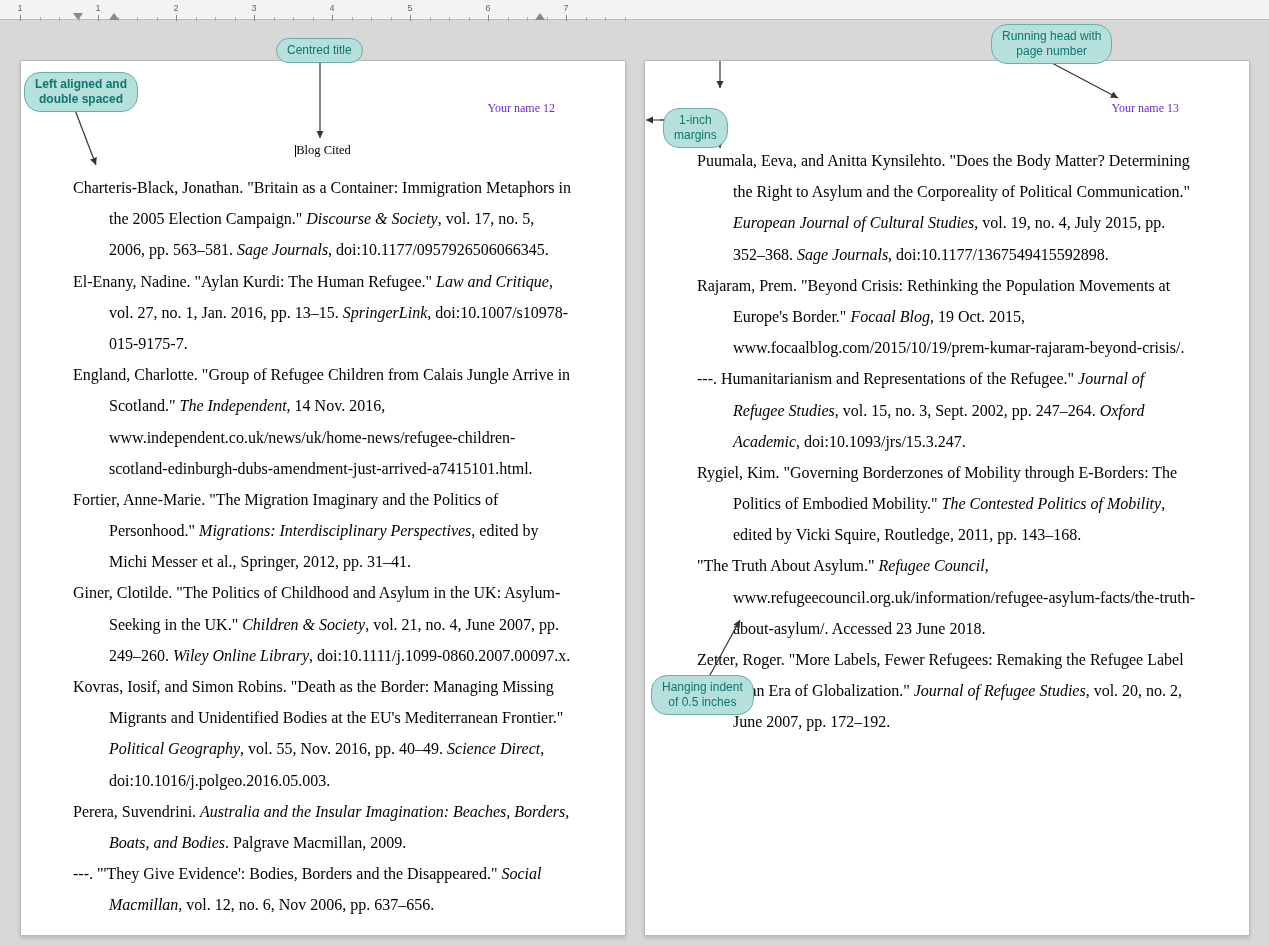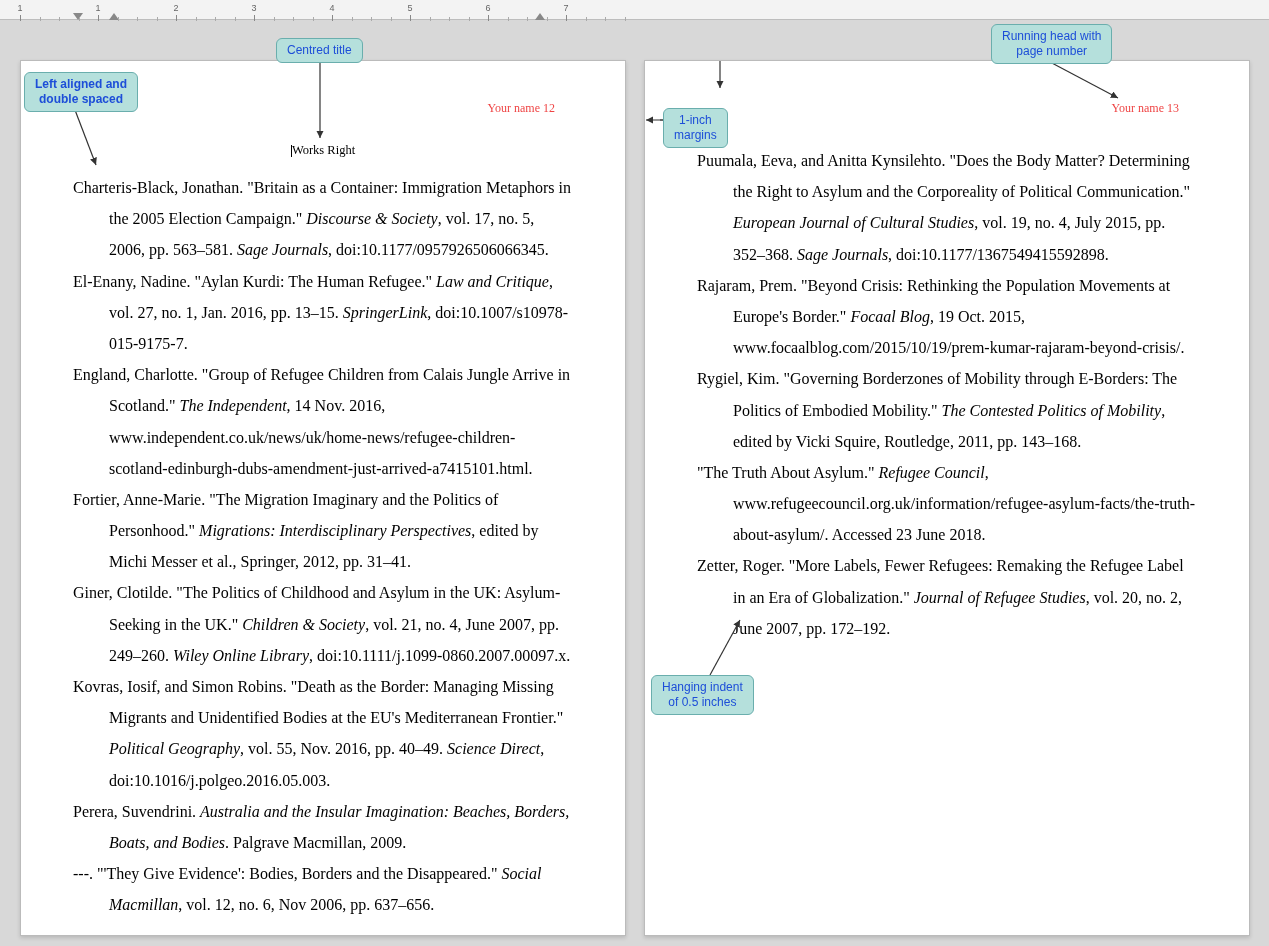--- a/index.html
+++ b/index.html
@@ -59,21 +59,21 @@
     padding: 62px 52px 0 52px;
     font-size: 12px;
     color: #000;
   }
   .page.left { left: 20px; }
   .page.right { left: 644px; }
   .running-head {
     position: absolute;
     top: 40px;
     right: 70px;
-    color: #ef4444;
+    color: #6d28d9;
     font-size: 12px;
   }
   .wc-title {
     text-align: center;
     margin: 20px 0 14px 0;
     font-size: 12.5px;
   }
   .entry {
     line-height: 1.95;
     text-indent: -36px;
@@ -87,25 +87,25 @@
     width: 1px; height: 12px;
     background: #000;
     vertical-align: middle;
     margin-right: 0px;
   }
   
   .callout {
     position: absolute;
     background: #b5e0dc;
     border: 1px solid #6aaead;
-    border-radius: 6px;
+    border-radius: 16px;
     padding: 4px 10px;
     font-family: "Segoe UI", Arial, sans-serif;
     font-size: 12px;
-    color: #1d4ed8;
+    color: #0f766e;
     text-align: center;
     line-height: 1.25;
     z-index: 50;
   }
   svg.arrows {
     position: absolute;
     top: 0; left: 0;
     width: 1269px; height: 946px;
     pointer-events: none;
     z-index: 40;
@@ -160,40 +160,41 @@
       <div class="ruler-tick-minor" style="left: 624.5px;"></div>
       <div class="ruler-margin-marker" style="left: 540px;"></div>
     </div>
 </div>
 
 <div class="canvas">
 
   <div class="page left">
     <div class="running-head">Your name 12</div>
     <div class="wc-title">
-      <span class="cursor-mark"></span><span>Works Right</span>
+      <span class="cursor-mark"></span><span>Blog Cited</span>
     </div>
     <div id="left-entries">
         <p class="entry"><span>Charteris-Black, Jonathan. "Britain as a Container: Immigration Metaphors in the 2005 Election Campaign." </span><span class="it">Discourse &amp; Society</span><span>, vol. 17, no. 5, 2006, pp. 563–581. </span><span class="it">Sage Journals</span><span>, doi:10.1177/0957926506066345.</span></p>
         <p class="entry"><span>El-Enany, Nadine. "Aylan Kurdi: The Human Refugee." </span><span class="it">Law and Critique</span><span>, vol. 27, no. 1, Jan. 2016, pp. 13–15. </span><span class="it">SpringerLink</span><span>, doi:10.1007/s10978-015-9175-7.</span></p>
         <p class="entry"><span>England, Charlotte. "Group of Refugee Children from Calais Jungle Arrive in Scotland." </span><span class="it">The Independent</span><span>, 14 Nov. 2016, www.independent.co.uk/news/uk/home-news/refugee-children-scotland-edinburgh-dubs-amendment-just-arrived-a7415101.html.</span></p>
         <p class="entry"><span>Fortier, Anne-Marie. "The Migration Imaginary and the Politics of Personhood." </span><span class="it">Migrations: Interdisciplinary Perspectives</span><span>, edited by Michi Messer et al., Springer, 2012, pp. 31–41.</span></p>
         <p class="entry"><span>Giner, Clotilde. "The Politics of Childhood and Asylum in the UK: Asylum-Seeking in the UK." </span><span class="it">Children &amp; Society</span><span>, vol. 21, no. 4, June 2007, pp. 249–260. </span><span class="it">Wiley Online Library</span><span>, doi:10.1111/j.1099-0860.2007.00097.x.</span></p>
         <p class="entry"><span>Kovras, Iosif, and Simon Robins. "Death as the Border: Managing Missing Migrants and Unidentified Bodies at the EU's Mediterranean Frontier." </span><span class="it">Political Geography</span><span>, vol. 55, Nov. 2016, pp. 40–49. </span><span class="it">Science Direct</span><span>, doi:10.1016/j.polgeo.2016.05.003.</span></p>
         <p class="entry"><span>Perera, Suvendrini. </span><span class="it">Australia and the Insular Imagination: Beaches, Borders, Boats, and Bodies</span><span>. Palgrave Macmillan, 2009.</span></p>
         <p class="entry"><span>---. "'They Give Evidence': Bodies, Borders and the Disappeared." </span><span class="it">Social Macmillan</span><span>, vol. 12, no. 6, Nov 2006, pp. 637–656.</span></p>
       </div>
   </div>
 
   <div class="page right">
     <div class="running-head">Your name 13</div>
     <div style="height:22px"></div>
     <div id="right-entries">
         <p class="entry"><span>Puumala, Eeva, and Anitta Kynsilehto. "Does the Body Matter? Determining the Right to Asylum and the Corporeality of Political Communication." </span><span class="it">European Journal of Cultural Studies</span><span>, vol. 19, no. 4, July 2015, pp. 352–368. </span><span class="it">Sage Journals</span><span>, doi:10.1177/1367549415592898.</span></p>
         <p class="entry"><span>Rajaram, Prem. "Beyond Crisis: Rethinking the Population Movements at Europe's Border." </span><span class="it">Focaal Blog</span><span>, 19 Oct. 2015, www.focaalblog.com/2015/10/19/prem-kumar-rajaram-beyond-crisis/.</span></p>
+        <p class="entry"><span>---. Humanitarianism and Representations of the Refugee." </span><span class="it">Journal of Refugee Studies</span><span>, vol. 15, no. 3, Sept. 2002, pp. 247–264. </span><span class="it">Oxford Academic</span><span>, doi:10.1093/jrs/15.3.247.</span></p>
         <p class="entry"><span>Rygiel, Kim. "Governing Borderzones of Mobility through E-Borders: The Politics of Embodied Mobility." </span><span class="it">The Contested Politics of Mobility</span><span>, edited by Vicki Squire, Routledge, 2011, pp. 143–168.</span></p>
         <p class="entry"><span>"The Truth About Asylum." </span><span class="it">Refugee Council</span><span>, www.refugeecouncil.org.uk/information/refugee-asylum-facts/the-truth-about-asylum/. Accessed 23 June 2018.</span></p>
         <p class="entry"><span>Zetter, Roger. "More Labels, Fewer Refugees: Remaking the Refugee Label in an Era of Globalization." </span><span class="it">Journal of Refugee Studies</span><span>, vol. 20, no. 2, June 2007, pp. 172–192.</span></p>
       </div>
   </div>
 
   <div class="callout" style="top:18px; left:276px;"><span>Centred title</span></div>
   <div class="callout" style="top:52px; left:24px; white-space:pre-line;font-weight:bold;"><span>Left aligned and
 double spaced</span></div>
   <div class="callout" style="top:4px; left:991px; white-space:pre-line;"><span>Running head with

